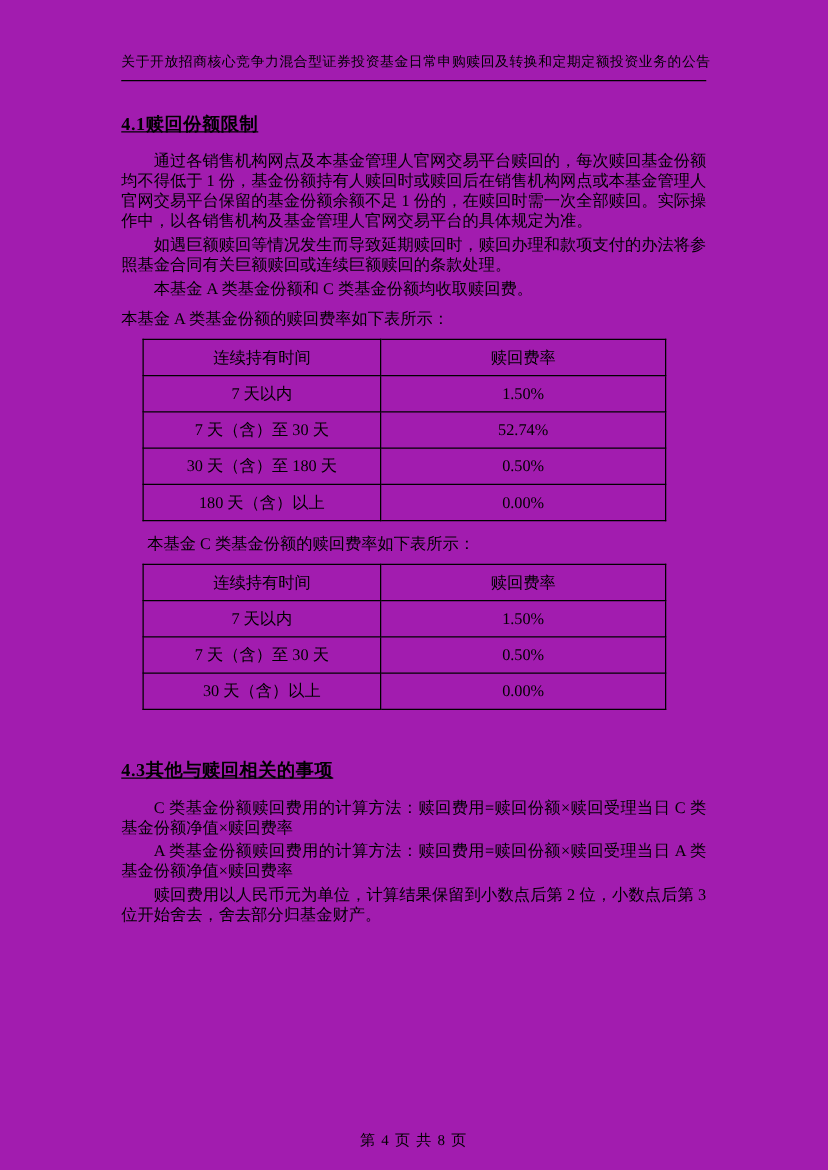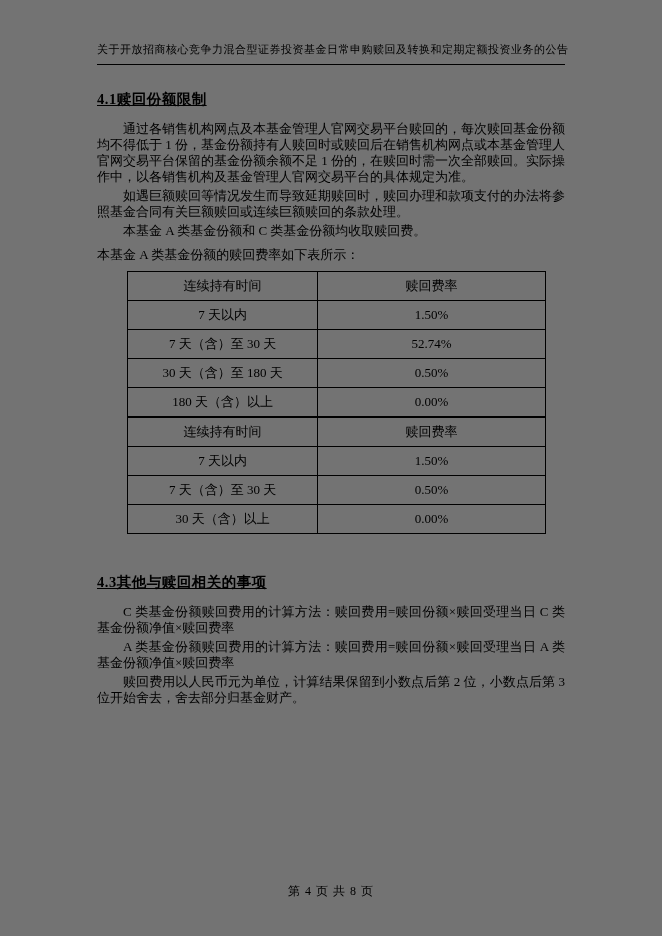--- a/index.html
+++ b/index.html
@@ -7,21 +7,21 @@
   body {
     width: 662px;
     height: 936px;
     font-family: "Liberation Serif", "DejaVu Serif", serif;
     color: #000000;
     position: relative;
   }
   .page {
     width: 662px;
     height: 936px;
-    background: #737373;
+    background: #a21caf;
     padding: 42px 97px 0 97px;
     position: relative;
     overflow: hidden;
   }
   .header-title {
     text-align: center;
     font-size: 11px;
     letter-spacing: 0.5px;
     padding-bottom: 7px;
     border-bottom: 1px solid #000000;
@@ -51,37 +51,37 @@
   }
   p.table-intro-c {
     font-size: 13px;
     line-height: 24px;
     text-indent: 1.6em;
     margin-top: 6px;
     margin-bottom: 4px;
   }
   table.fee-table {
     border-collapse: collapse;
-    margin-left: 30px;
+    margin-left: 17px;
     width: 418px;
     table-layout: fixed;
   }
   table.fee-table td {
     border: 1px solid #000000;
     height: 29px;
     text-align: center;
     vertical-align: middle;
     font-size: 13px;
   }
   table.fee-table td.col1 { width: 190px; }
   table.fee-table td.col2 { width: 228px; }
   .spacer-lg { height: 14px; }
   .footer {
     position: absolute;
-    bottom: 36px;
+    bottom: 15px;
     left: 0;
     width: 100%;
     text-align: center;
     font-size: 12px;
     letter-spacing: 1px;
   }
 </style>
 </head>
 <body>
 
@@ -116,20 +116,21 @@
       <td class="col1">30 天（含）至 180 天</td>
       <td class="col2">0.50%</td>
     </tr>
     <tr>
       <td class="col1">180 天（含）以上</td>
       <td class="col2">0.00%</td>
     </tr>
   </tbody>
     </table>
 
+  <p class="table-intro-c">本基金 C 类基金份额的赎回费率如下表所示：</p>
 
   <table class="fee-table">
     <tbody>
         <tr>
       <td class="col1">连续持有时间</td>
       <td class="col2">赎回费率</td>
     </tr>
     <tr>
       <td class="col1">7 天以内</td>
       <td class="col2">1.50%</td>

